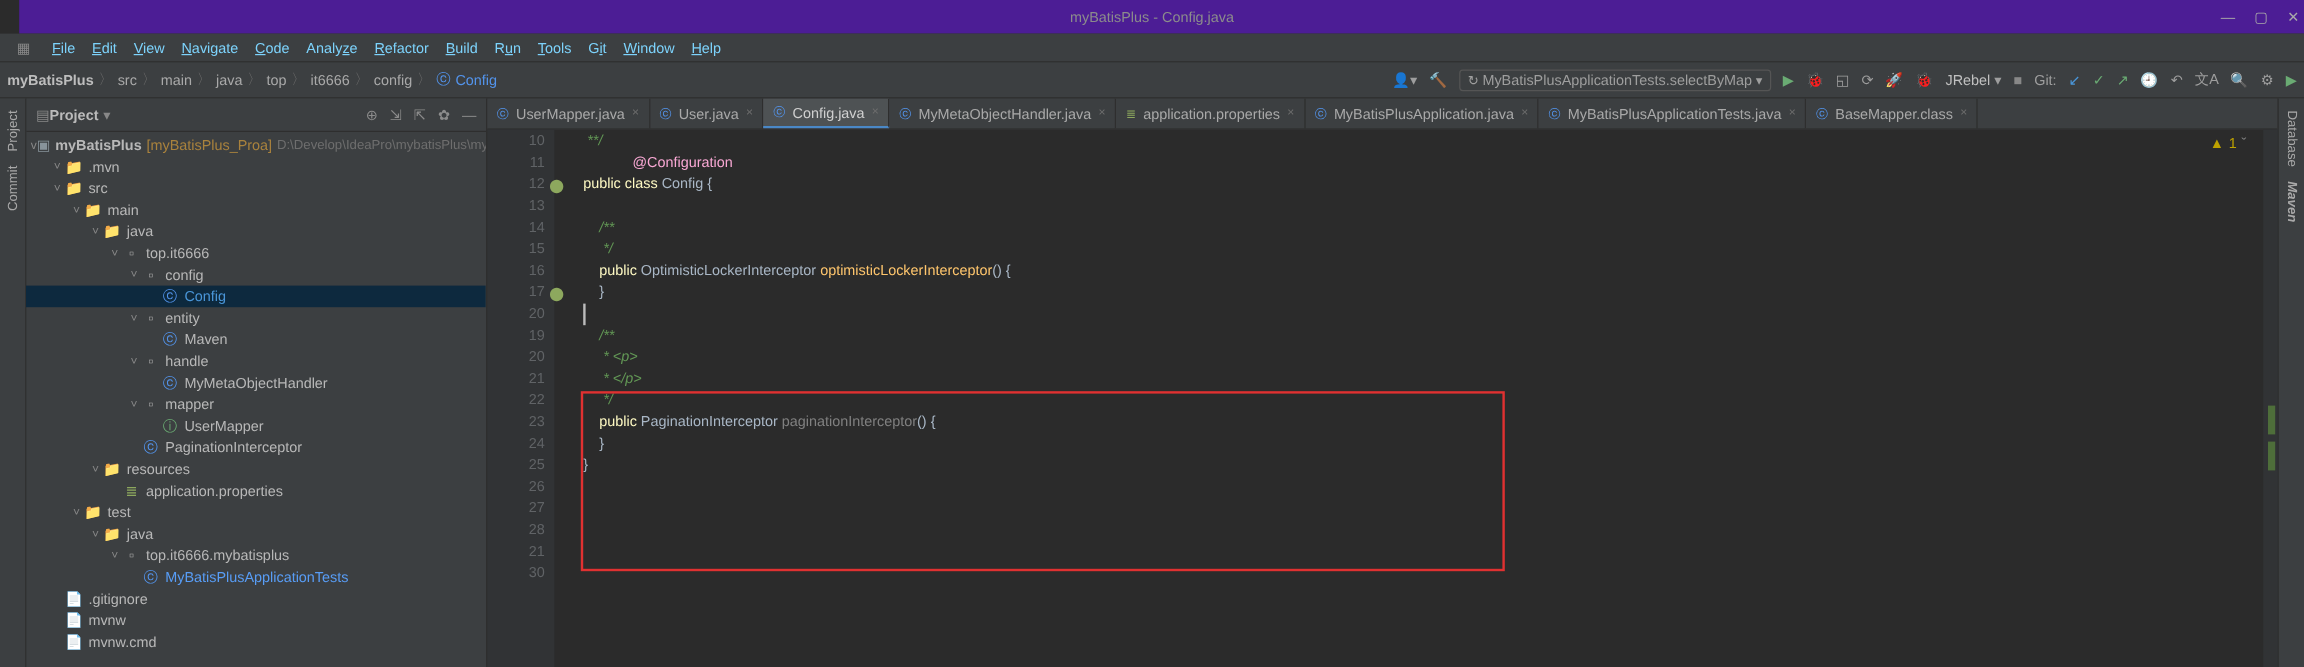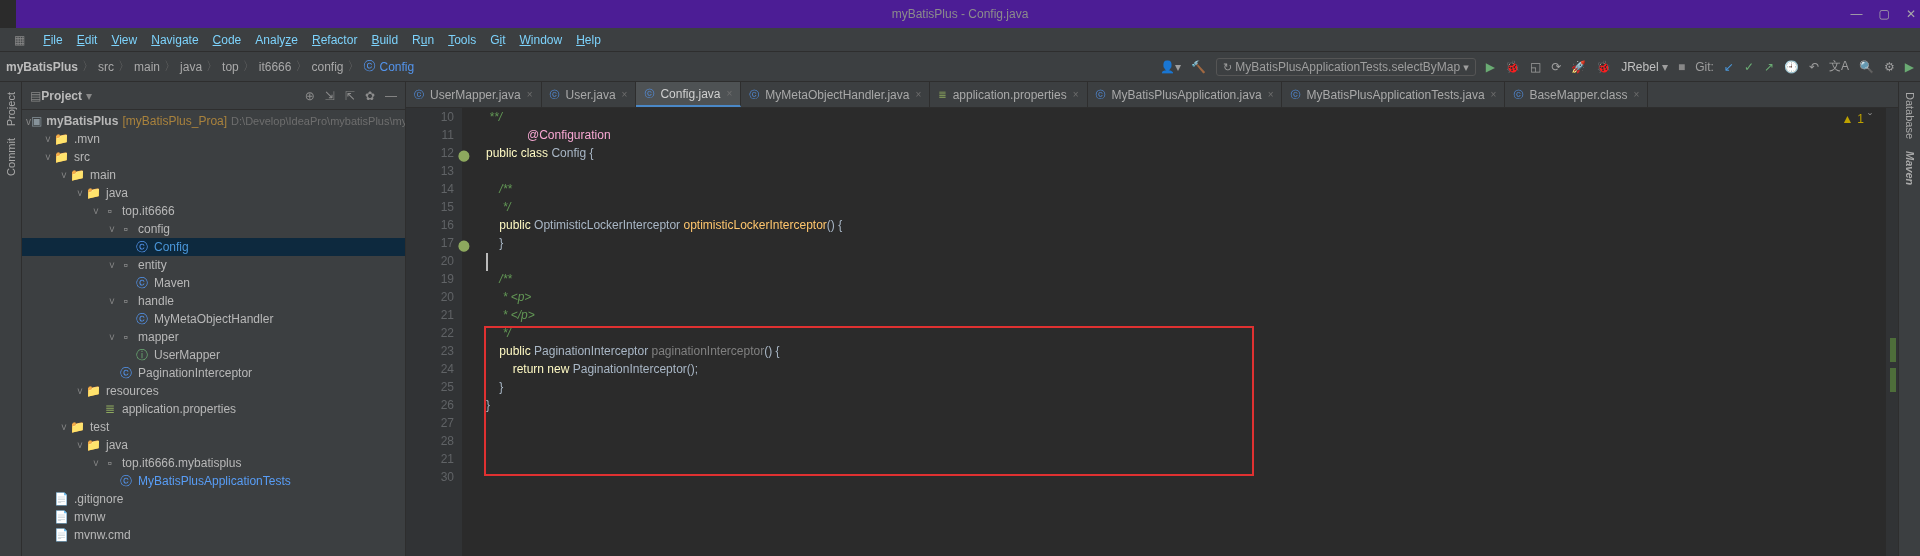--- a/index.html
+++ b/index.html
@@ -370,21 +370,20 @@
           <div class="codeline">    <span class="comment">/**</span></div>
           <div class="codeline">    <span class="comment"> */</span></div>
           <div class="codeline">    <span class="kw">public</span> <span class="cls">OptimisticLockerInterceptor</span> <span class="method">optimisticLockerInterceptor</span>() {</div>
           <div class="codeline">    }</div>
           <div class="codeline"><span class="cursor"></span></div>
           <div class="codeline">    <span class="comment">/**</span></div>
           <div class="codeline">    <span class="comment"> * &lt;p&gt;</span></div>
           <div class="codeline">    <span class="comment"> * &lt;/p&gt;</span></div>
           <div class="codeline">    <span class="comment"> */</span></div>
           <div class="codeline">    <span class="kw">public</span> <span class="cls">PaginationInterceptor</span> <span class="param">paginationInterceptor</span>() {</div>
-          <div class="codeline">        <span class="kw">return new</span> <span class="cls">PaginationInterceptor</span>();</div>
           <div class="codeline">    }</div>
           <div class="codeline">}</div>
         </div>
       <div class="redbox"></div>
     </div>
   </div>
 
   <div class="rightbar">
     <div class="tab">Database</div>
     <div class="tab" style="font-style:italic;font-weight:bold">Maven</div>

